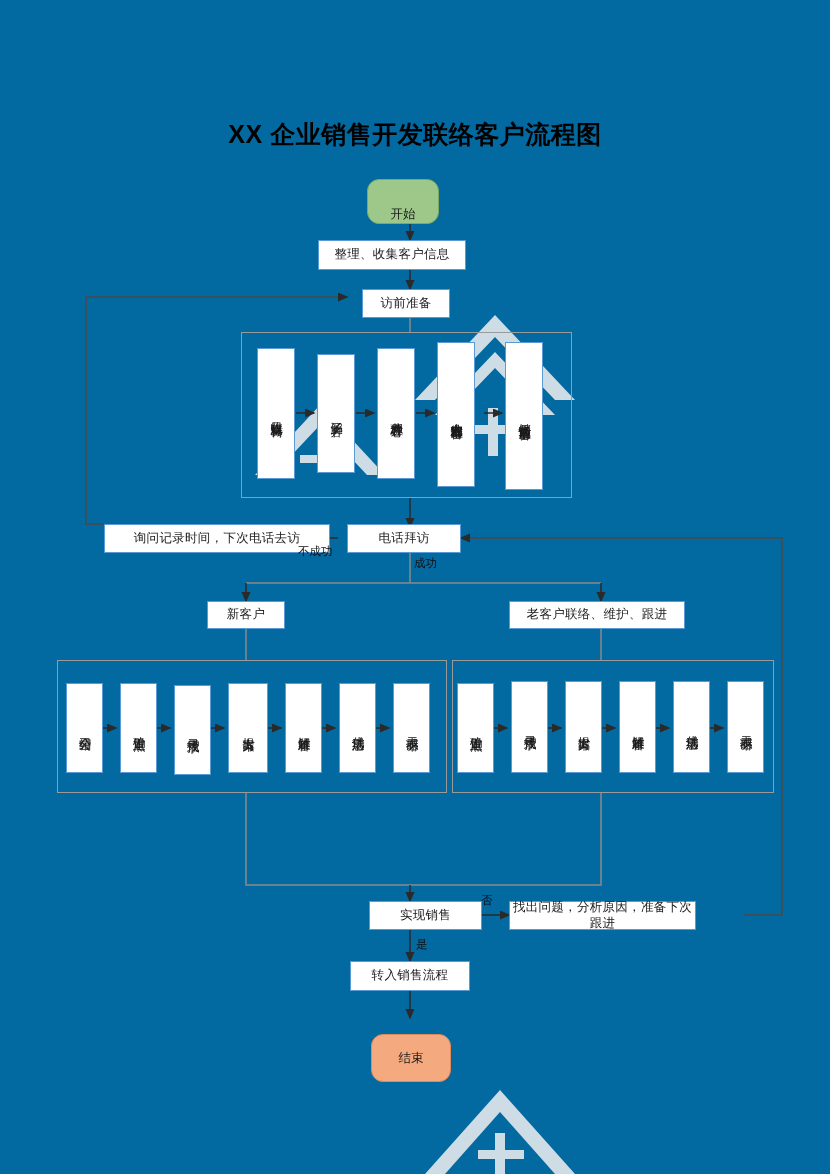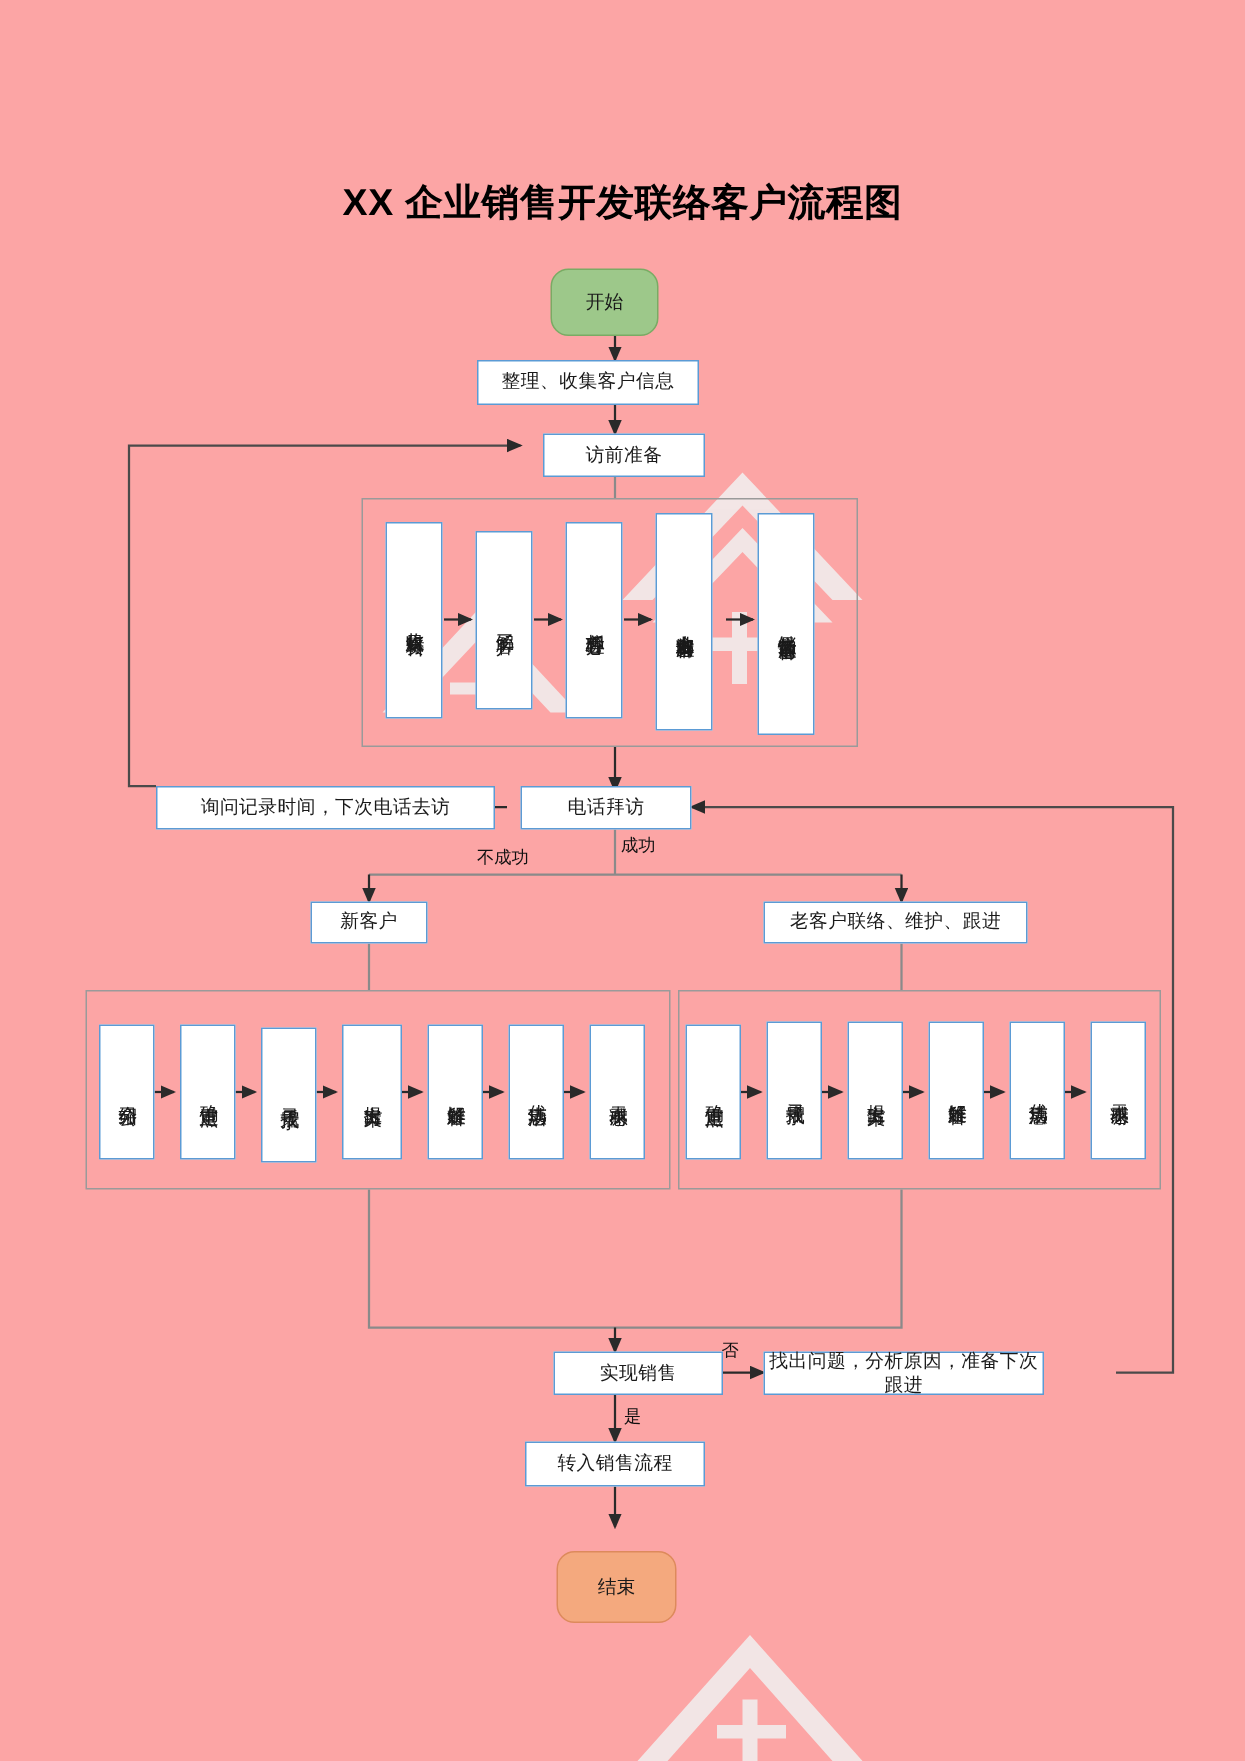--- a/index.html
+++ b/index.html
@@ -11,21 +11,21 @@
     width: 830px;
     height: 1174px;
     font-family: "Liberation Sans", "DejaVu Sans", sans-serif;
     position: relative;
     overflow: hidden;
   }
   #page {
     position: relative;
     width: 830px;
     height: 1174px;
-    background: #fca5a5;
+    background: #0369a1;
   }
   .title {
     position: absolute;
     left: 0;
     top: 118px;
     width: 830px;
     text-align: center;
     font-size: 25px;
     font-weight: bold;
     color: #000000;
@@ -178,43 +178,43 @@
       <path d="M602,728 L615,728" stroke="#2a2a2a" marker-end="url(#arrow)"></path>
       <path d="M656,728 L669,728" stroke="#2a2a2a" marker-end="url(#arrow)"></path>
       <path d="M710,728 L723,728" stroke="#2a2a2a" marker-end="url(#arrow)"></path>
     </g>
   </svg>
 
   <div class="groupbox" style="left:241px; top:332px; width:331px; height:166px;"></div>
   <div class="groupbox" style="left:57px; top:660px; width:390px; height:133px;"></div>
   <div class="groupbox" style="left:452px; top:660px; width:322px; height:133px;"></div>
 
-  <div class="terminator term-start" style="left:367px; top:179px; width:72px; height:45px;">
+  <div class="terminator term-start" style="left:367px; top:179px; width:72px; height:45px;align-items:flex-end;">
     <span>开始</span>
   </div>
 
   <div class="terminator term-end" style="left:371px; top:1018px; width:80px; height:48px;">
     <span>结束</span>
   </div>
 
   <div class="nodebox" style="left:318px; top:240px; width:148px; height:30px;">整理、收集客户信息</div>
 
-  <div class="nodebox" style="left:362px; top:289px; width:108px; height:29px;">访前准备</div>
+  <div class="nodebox" style="left:362px; top:289px; width:88px; height:29px;">访前准备</div>
 
   <div class="nodebox vert" style="left:257px; top:348px; width:38px; height:131px;">收集目标资料</div>
   <div class="nodebox vert" style="left:317px; top:354px; width:38px; height:119px;">了解客户</div>
   <div class="nodebox vert" style="left:377px; top:348px; width:38px; height:131px;">分析客户心理</div>
   <div class="nodebox vert" style="left:437px; top:342px; width:38px; height:145px;">企业内部资料准备</div>
   <div class="nodebox vert" style="left:505px; top:342px; width:38px; height:148px;">销售员谈话前准备</div>
 
   <div class="nodebox" style="left:104px; top:524px; width:226px; height:29px;">询问记录时间，下次电话去访</div>
 
   <div class="nodebox" style="left:347px; top:524px; width:114px; height:29px;">电话拜访</div>
 
-  <div class="edgelabel" style="left:298px; top:564px;margin-left:20px;">不成功</div>
+  <div class="edgelabel" style="left:298px; top:544px;">不成功</div>
   <div class="edgelabel" style="left:414px; top:556px;">成功</div>
 
   <div class="nodebox" style="left:207px; top:601px; width:78px; height:28px;">新客户</div>
 
   <div class="nodebox" style="left:509px; top:601px; width:176px; height:28px;">老客户联络、维护、跟进</div>
 
   <div class="nodebox vert" style="left:66px; top:683px; width:37px; height:90px;">介绍公司</div>
   <div class="nodebox vert" style="left:120px; top:683px; width:37px; height:90px;">确定重点</div>
   <div class="nodebox vert" style="left:174px; top:685px; width:37px; height:90px;">寻找需求</div>
   <div class="nodebox vert" style="left:228px; top:683px; width:40px; height:90px;">提出方案</div>

